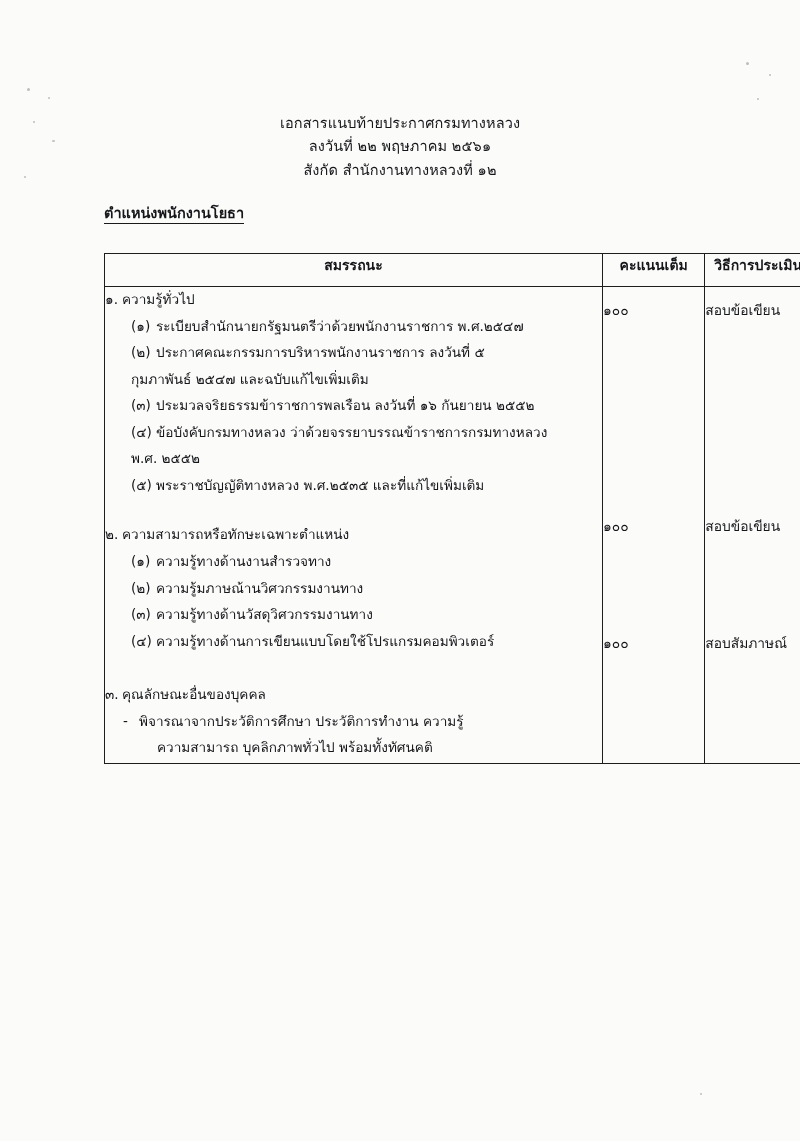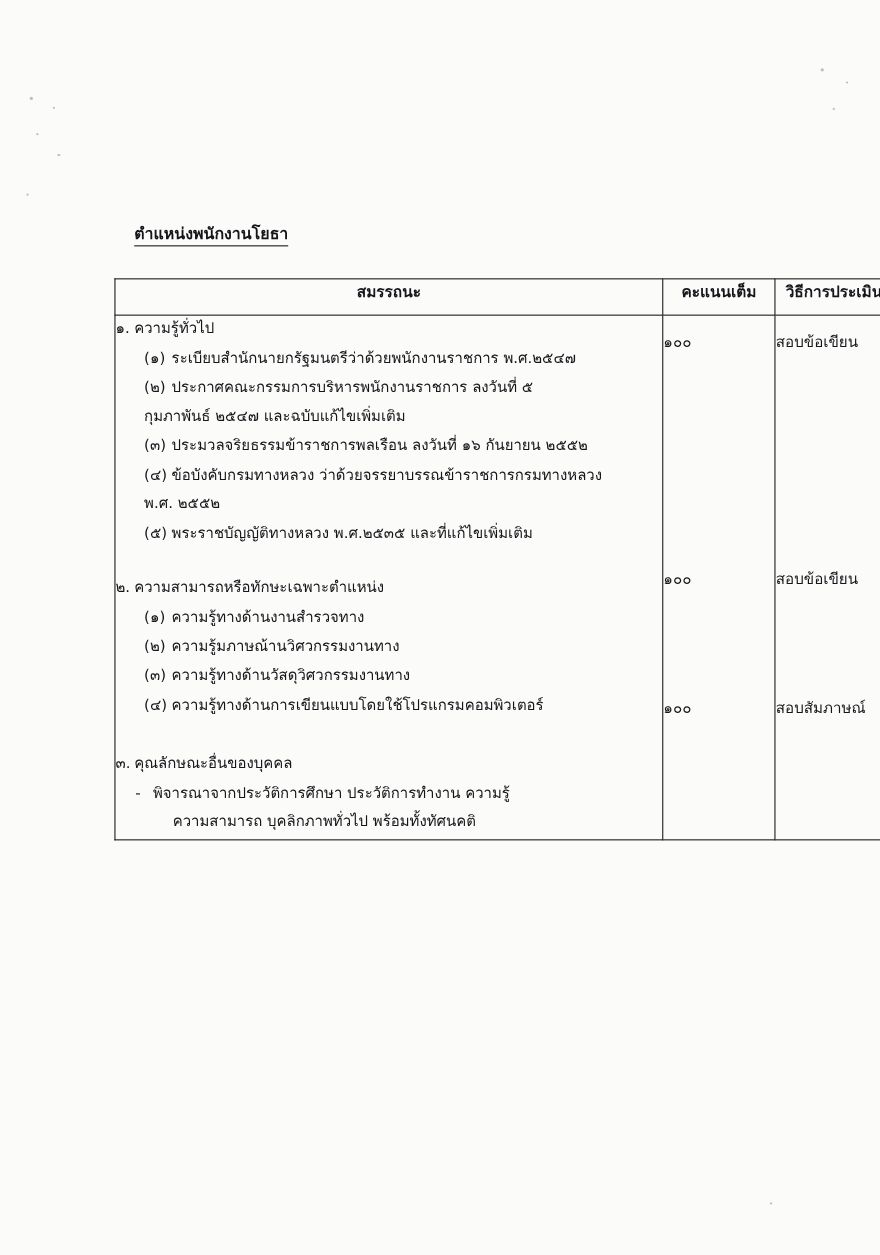--- a/index.html
+++ b/index.html
@@ -32,21 +32,21 @@
     text-align: center;
     line-height: 1.62;
     font-size: 14.5px;
     letter-spacing: .1px;
   }
   .header-block div { white-space: nowrap; }
 
   .position-title {
     position: absolute;
     top: 205px;
-    left: 122px;
+    left: 104px;
     font-size: 14.5px;
     font-weight: 600;
     border-bottom: 1.4px solid #1a1a1a;
     padding-bottom: 1px;
     line-height: 1.2;
   }
 
   table.main {
     position: absolute;
     top: 253px;
@@ -117,20 +117,25 @@
   <div class="speckle" style="left:27px;top:88px;width:3px;height:3px;"></div>
   <div class="speckle" style="left:48px;top:97px;width:2px;height:2px;"></div>
   <div class="speckle" style="left:33px;top:121px;width:2px;height:2px;"></div>
   <div class="speckle" style="left:52px;top:140px;width:3px;height:2px;"></div>
   <div class="speckle" style="left:24px;top:176px;width:2px;height:2px;"></div>
   <div class="speckle" style="left:746px;top:62px;width:3px;height:3px;"></div>
   <div class="speckle" style="left:769px;top:74px;width:2px;height:2px;"></div>
   <div class="speckle" style="left:757px;top:98px;width:2px;height:2px;"></div>
   <div class="speckle" style="left:700px;top:1093px;width:2px;height:2px;"></div>
 
+  <div class="header-block">
+    <div>เอกสารแนบท้ายประกาศกรมทางหลวง</div>
+    <div>ลงวันที่ ๒๒ พฤษภาคม ๒๕๖๑</div>
+    <div>สังกัด สำนักงานทางหลวงที่ ๑๒</div>
+  </div>
 
   <div class="position-title">ตำแหน่งพนักงานโยธา</div>
 
   <table class="main">
     <thead>
       <tr>
         <th class="c-comp">สมรรถนะ</th>
         <th class="c-score">คะแนนเต็ม</th>
         <th class="c-method">วิธีการประเมิน</th>
       </tr>

